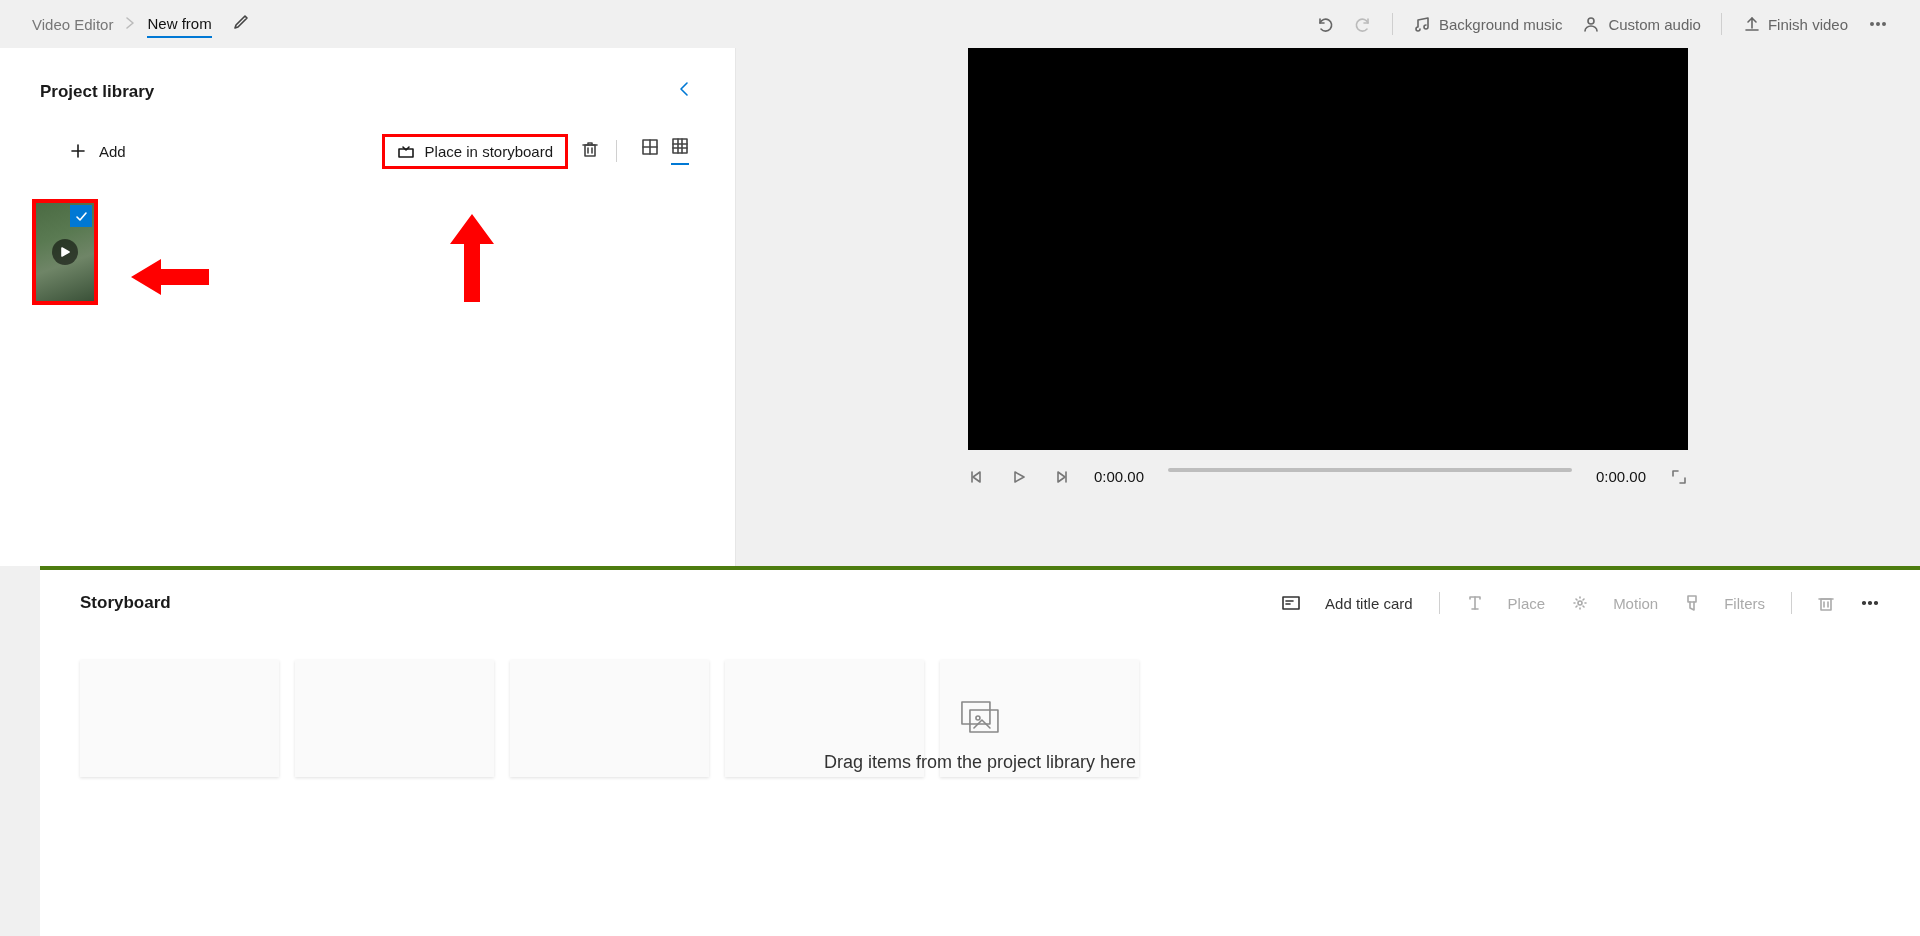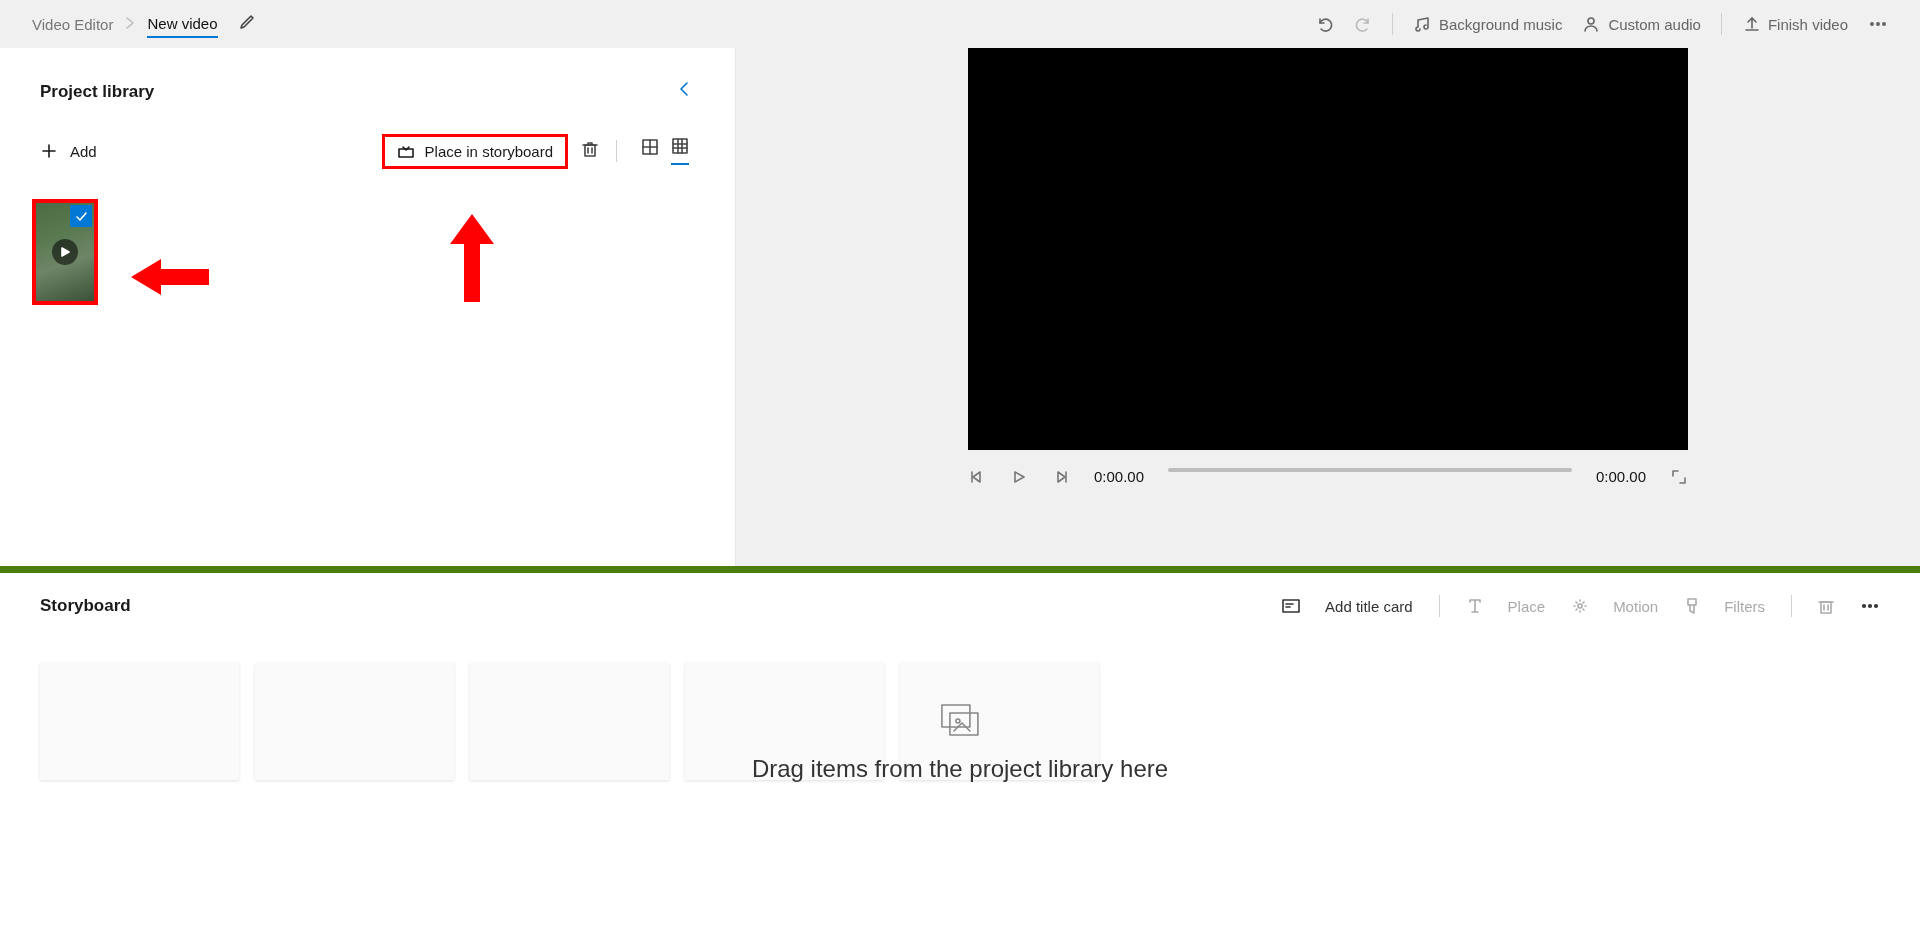--- a/index.html
+++ b/index.html
@@ -17,21 +17,21 @@
   .top-actions .sep { width: 1px; height: 22px; background: #cfcfcf; }
   .top-actions .act { display: flex; align-items: center; gap: 8px; cursor: pointer; }
   .top-actions svg { stroke: #666; color: #666; }
   .top-actions .disabled svg { stroke: #bbb; color: #bbb; }
 
   
   .main { display: flex; height: 518px; }
   .lib-panel { width: 736px; background: #fff; margin: 0; border-right: 1px solid #e6e6e6; position: relative; }
   .lib-header { padding: 28px 40px 22px 40px; font-size: 17px; font-weight: 600; display: flex; align-items: center; }
   .lib-header .collapse { margin-left: auto; color: #0078d4; cursor: pointer; padding: 4px; }
-  .lib-toolbar { padding: 0 40px; display: flex; align-items: center; height: 44px; }
+  .lib-toolbar { padding: 0 40px; display: flex; align-items: center; height: 44px; margin-left: 29px; }
   .add-btn { display: flex; align-items: center; gap: 12px; font-size: 15px; cursor: pointer; }
   .lib-toolbar .grow { flex: 1; }
   .place-btn { display: flex; align-items: center; gap: 10px; font-size: 15px; cursor: pointer; padding: 6px 12px; border: 3px solid #ff0000; }
   .trash { margin-left: 14px; color: #444; cursor: pointer; }
   .lib-toolbar .sep { width: 1px; height: 22px; background: #d0d0d0; margin: 0 18px; }
   .view-btn { color: #444; cursor: pointer; margin: 0 6px; padding-bottom: 4px; }
   .view-btn.active { border-bottom: 2px solid #0078d4; }
 
   .lib-grid { padding: 26px 32px; }
   .clip { width: 66px; height: 106px; position: relative; border: 4px solid #ff0000; background: linear-gradient(160deg,#4b6b43 0%,#5a7a52 35%,#6f8567 60%,#3a5138 100%); }
@@ -46,48 +46,48 @@
   
   .preview-panel { flex: 1; display: flex; flex-direction: column; align-items: center; padding: 0; background: #f0f0f0; }
   .video-frame { width: 720px; height: 402px; background: #000; }
   .controls { width: 720px; display: flex; align-items: flex-start; gap: 24px; padding: 18px 0; color: #777; }
   .controls .ctrl { cursor: pointer; display: flex; align-items: center; }
   .controls .timecode { color: #111; font-size: 15px; }
   .controls .track { flex: 1; height: 4px; background: #bdbdbd; border-radius: 2px; }
   .controls .fs { cursor: pointer; }
 
   
-  .story-panel { background: #fff; height: 370px; padding: 22px 40px 0 40px; border-top: 7px solid #4d7c0f; margin-top: 0; }
+  .story-panel { background: #fff; height: 370px; padding: 22px 40px 0 40px; border-top: 4px solid #4d7c0f; margin-top: 0; margin-left: 40px; }
   .story-head { display: flex; align-items: center; font-size: 17px; font-weight: 600; }
   .story-head .grow { flex: 1; }
   .story-actions { display: flex; align-items: center; gap: 26px; font-weight: 400; font-size: 15px; }
   .story-actions .act { display: flex; align-items: center; gap: 24px; cursor: pointer; color: #333; }
   .story-actions .act.disabled { color: #aaa; }
   .story-actions .sep { width: 1px; height: 22px; background: #d0d0d0; }
 
   .story-row { margin-top: 46px; display: flex; gap: 16px; position: relative; }
   .slot { width: 199px; height: 117px; background: #fafafa; box-shadow: 0 1px 3px rgba(0,0,0,0.12); }
   .story-hint { position: absolute; left: 50%; top: 38px; transform: translateX(-50%); text-align: center; color: #333; }
   .story-hint svg { stroke: #888; color: #888; margin-bottom: 10px; }
-  .story-hint .txt { font-size: 24px; }
+  .story-hint .txt { font-size: 18px; }
 
   svg { fill: none; stroke: currentColor; stroke-width: 1.6; stroke-linecap: round; stroke-linejoin: round; }
 </style>
 </head>
 <body>
 
 <div class="topbar">
   <div class="breadcrumb">
     <span class="root">Video Editor</span>
     <span class="chev">
       <svg width="10" height="14">
           <polyline points="2,2 8,7 2,12"></polyline>
         </svg>
     </span>
-    <span class="title">New video</span>
+    <span class="title">New from</span>
   </div>
   <span class="edit-pencil">
     <svg width="18" height="18">
         <path d="M13 3l2 2L6 14l-3 1 1-3 9-9z"></path>
       </svg>
   </span>
   <div class="spacer"></div>
   <div class="top-actions">
     <span class="act">
       <svg width="18" height="18">

